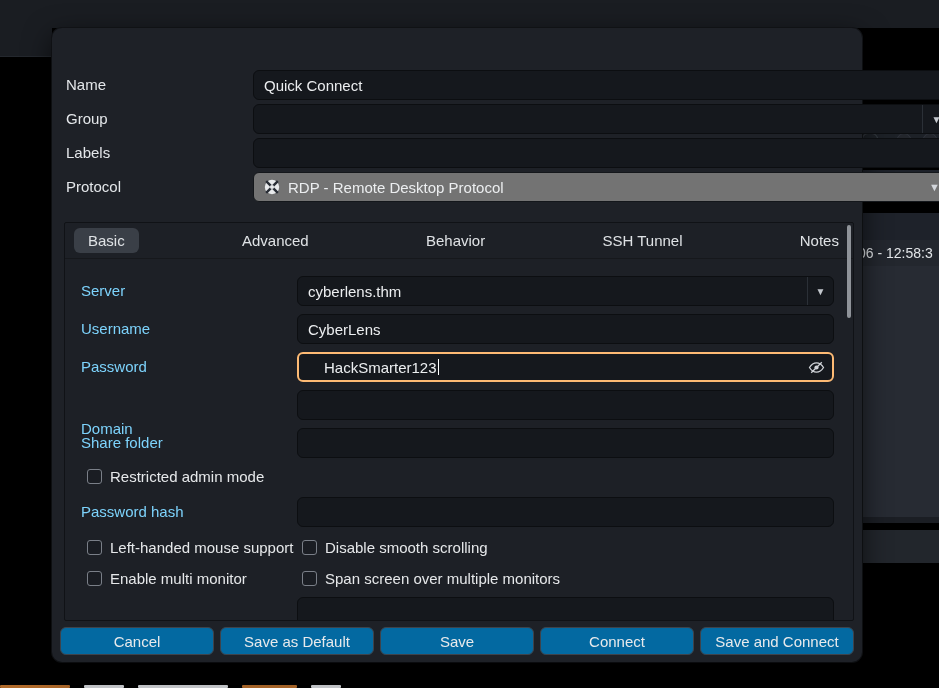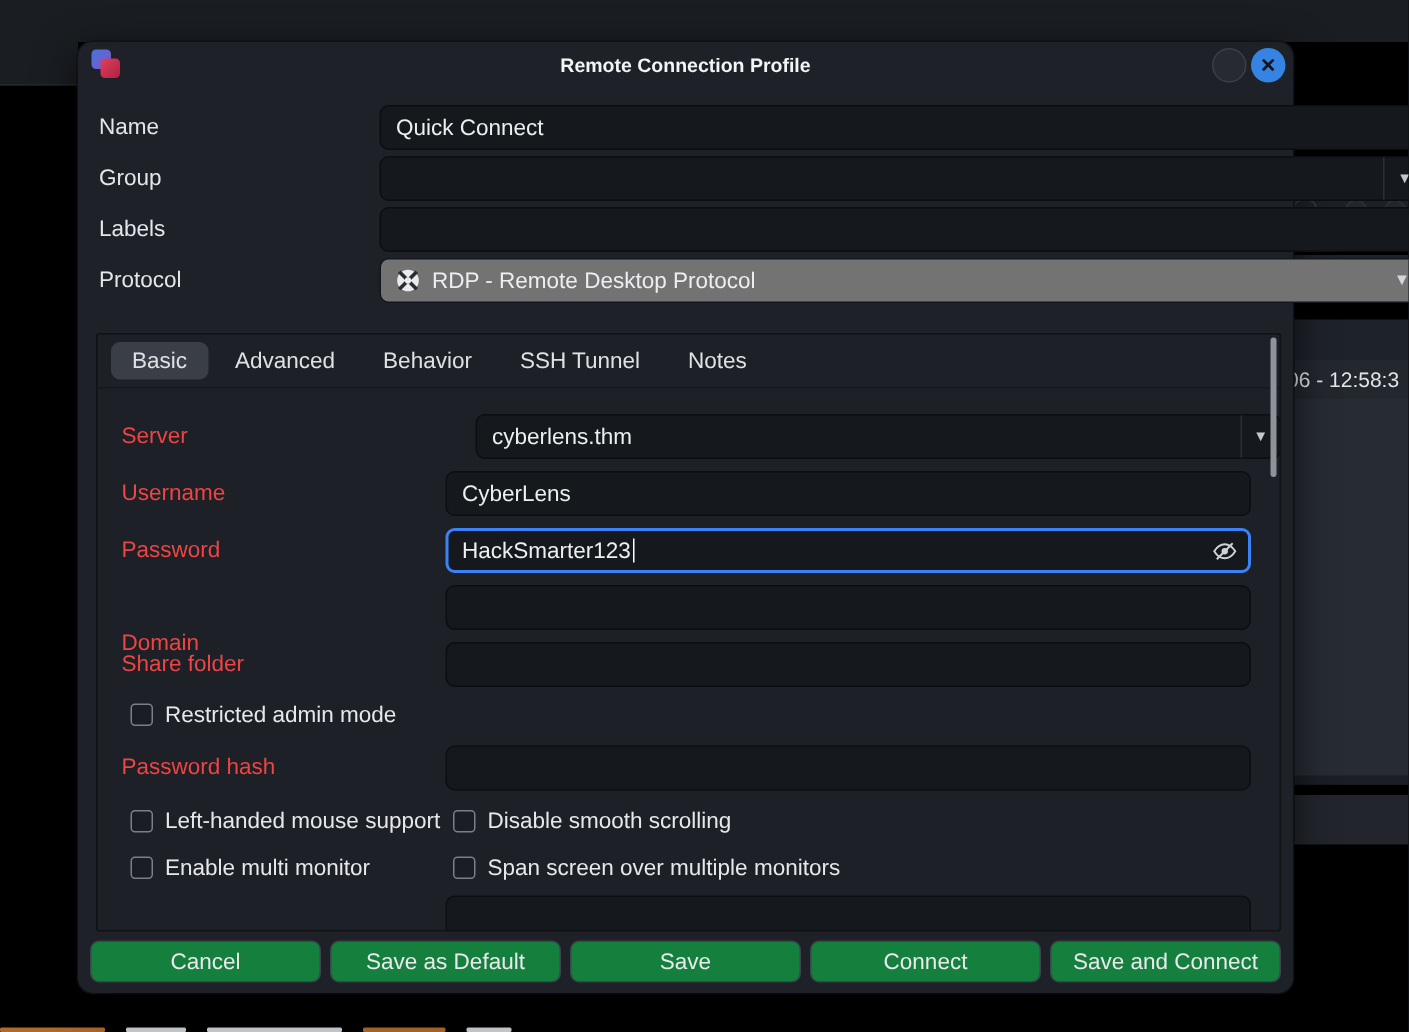--- a/index.html
+++ b/index.html
@@ -54,41 +54,41 @@
   }
   .combo-arrow-box { position:absolute; right:0; top:0; bottom:0; width:28px; border-left:1px solid #2b3037; display:flex; align-items:center; justify-content:center; }
   .arrow-glyph { font-size:10px; color:#c3c7cd; }
 
   .protocol-select { background:#737373; border:1px solid #14171b; }
   .proto-arrow { position:absolute; right:10px; top:0; bottom:0; display:flex; align-items:center; font-size:11px; color:#d2d5da; }
   .proto-icon { width:16px; height:16px; margin-right:8px; flex:0 0 auto; }
 
   
   .notebook { position:absolute; left:12px; top:194px; width:790px; height:399px; background:#1d2026; border:1px solid #101216; border-radius:2px; overflow:hidden; }
-  .tabbar { position:absolute; left:0; top:0; width:100%; height:36px; display:flex; align-items:center; padding-left:9px; gap:4px; border-bottom:1px solid #16181c; }
+  .tabbar { position:absolute; left:0; top:0; width:100%; height:36px; display:flex; align-items:center; padding-left:9px; gap:4px; border-bottom:1px solid #16181c;justify-content:space-between; }
   .tab { font-size:15px; color:#dfe2e5; padding:4px 14px; border-radius:6px; }
   .tab.selected { background:#3a3f47; }
 
-  .tab-label { position:absolute; left:16px; font-size:15px; color:#ef4444; line-height:30px; }
+  .tab-label { position:absolute; left:16px; font-size:15px; color:#7dd3fc; line-height:30px; }
   .tab-entry { left:232px; width:537px; }
 
-  .entry.focused { border:2px solid #3b82f6; padding:0 9px; }
+  .entry.focused { border:2px solid #fdba74; padding:0 25px; }
   .caret { display:inline-block; width:1.5px; height:16px; background:#ffffff; margin-left:1px; }
   .eye-btn { position:absolute; right:7px; top:0; bottom:0; display:flex; align-items:center; }
 
   .checkrow { position:absolute; display:flex; align-items:center; gap:8px; }
   .checkbox { width:15px; height:15px; background:#1a1d23; border:1px solid #7a7f88; border-radius:3px; flex:0 0 auto; }
   .check-label { font-size:15px; color:#e6e8ea; white-space:nowrap; }
 
   .scroll-thumb { position:absolute; right:2px; top:2px; width:4px; height:93px; background:#8f9399; border-radius:2px; }
 
   
   .btn-row { position:absolute; left:8px; right:8px; top:599px; height:28px; display:flex; gap:6px; }
   .action-btn {
-    flex:1; height:28px; background:#15803d; border:1px solid #3e434b; border-radius:6px;
+    flex:1; height:28px; background:#0369a1; border:1px solid #3e434b; border-radius:6px;
     font-size:15px; color:#e8eaec; display:flex; align-items:center; justify-content:center;
   }
 </style>
 </head>
 <body>
 
 <div class="topbar"></div>
 <div class="topbar-stub"></div>
 
 <div class="bg-right">
@@ -115,29 +115,20 @@
 <div class="cutoff-strip">
   <i style="width:70px;background:#b06a2a;"></i>
   <i style="width:40px;background:#cfd2d6;"></i>
   <i style="width:90px;background:#cfd2d6;"></i>
   <i style="width:55px;background:#b06a2a;"></i>
   <i style="width:30px;background:#cfd2d6;"></i>
 </div>
 
 <div class="dialog">
 
-  <div class="dlg-header">
-    <div class="app-icon">
-      <div class="sq-back"></div>
-        <div class="sq-front"></div>
-    </div>
-    <div class="dlg-title">Remote Connection Profile</div>
-    <div class="win-btn restore"></div>
-    <div class="win-btn close">✕</div>
-  </div>
 
   <div class="frm-label" style="top:42px;">Name</div>
   <div class="entry" style="top:42px;">
     <span>Quick Connect</span>
   </div>
 
   <div class="frm-label" style="top:76px;">Group</div>
   <div class="entry" style="top:76px;">
     <span></span>
     <div class="combo-arrow-box">
@@ -165,21 +156,21 @@
   <div class="notebook">
     <div class="tabbar">
       <div class="tab selected">Basic</div>
       <div class="tab">Advanced</div>
       <div class="tab">Behavior</div>
       <div class="tab">SSH Tunnel</div>
       <div class="tab">Notes</div>
     </div>
 
     <div class="tab-label" style="top:53px;">Server</div>
-    <div class="entry tab-entry" style="top:53px;margin-left:20px;">
+    <div class="entry tab-entry" style="top:53px;">
       <span>cyberlens.thm</span>
       <div class="combo-arrow-box" style="width:26px;">
         <span class="arrow-glyph">▼</span>
       </div>
     </div>
 
     <div class="tab-label" style="top:91px;">Username</div>
     <div class="entry tab-entry" style="top:91px;">
       <span>CyberLens</span>
     </div>

